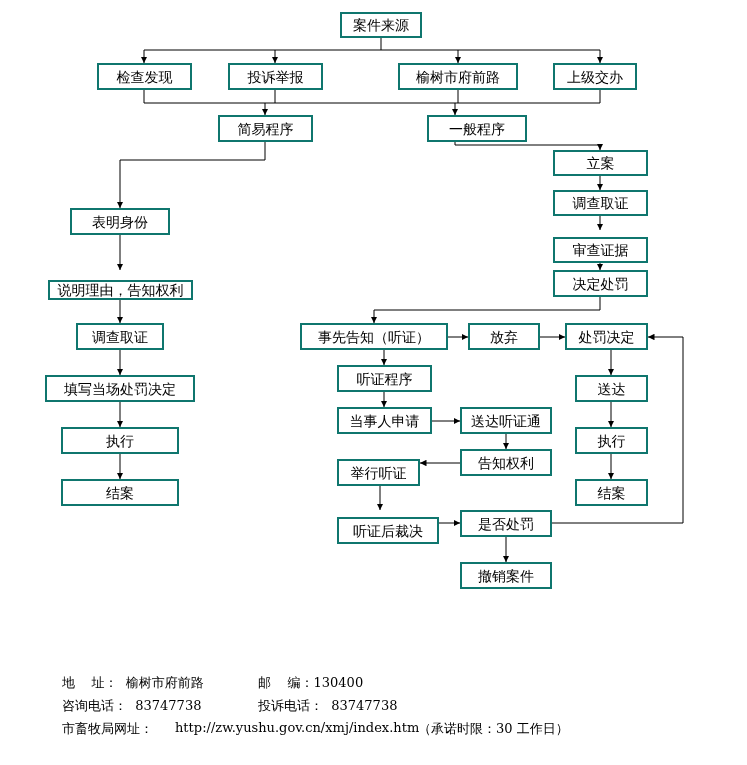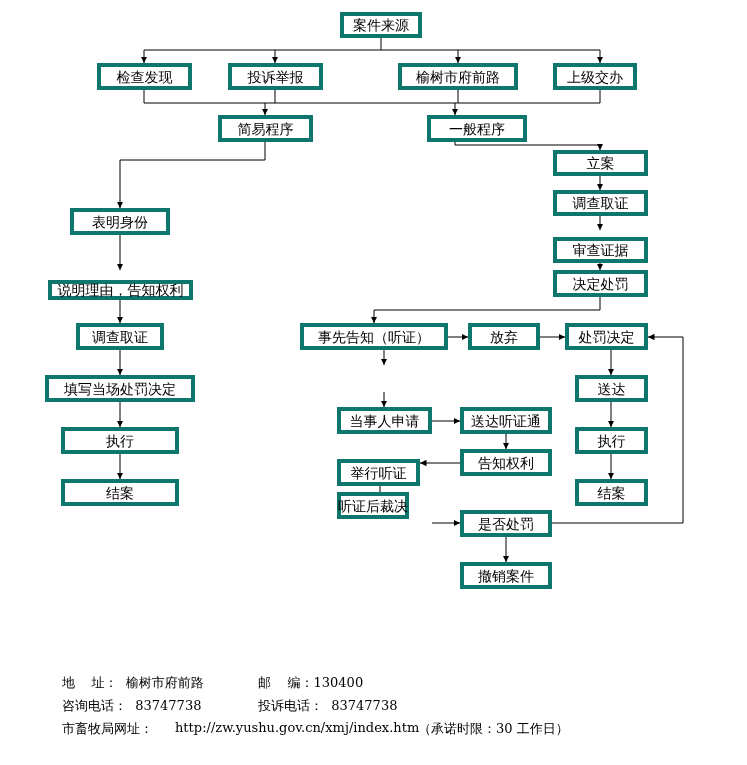--- a/index.html
+++ b/index.html
@@ -1,19 +1,19 @@
 <!DOCTYPE html>
 <html><head>
 <meta charset="utf-8">
 <style>
   html,body{margin:0;padding:0;background:#ffffff;}
   #page{position:relative;width:747px;height:765px;background:#ffffff;overflow:hidden;
         font-family:"DejaVu Serif","Liberation Serif",serif;color:#000;}
   #connectors{position:absolute;left:0;top:0;width:747px;height:765px;}
-  .node{position:absolute;box-sizing:border-box;border:4px solid #0f766e;background:#fff;
+  .node{position:absolute;box-sizing:border-box;border:2px solid #0f766e;background:#fff;
         display:flex;align-items:center;justify-content:center;font-size:14px;
         white-space:nowrap;text-align:center;line-height:1;}
   .footer-text{position:absolute;font-size:13px;white-space:pre;}
   line,polyline{stroke:#000;stroke-width:1;fill:none;}
 </style>
 </head>
 <body>
 
 <div id="page">
 
@@ -84,30 +84,31 @@
   <div class="node" style="left:70px;top:208px;width:100px;height:27px">表明身份</div>
   <div class="node" style="left:553px;top:190px;width:95px;height:26px">调查取证</div>
   <div class="node" style="left:553px;top:237px;width:95px;height:26px">审查证据</div>
   <div class="node" style="left:553px;top:270px;width:95px;height:27px">决定处罚</div>
   <div class="node" style="left:48px;top:280px;width:145px;height:20px">说明理由，告知权利</div>
   <div class="node" style="left:76px;top:323px;width:88px;height:27px">调查取证</div>
   <div class="node" style="left:300px;top:323px;width:148px;height:27px">事先告知（听证）</div>
   <div class="node" style="left:468px;top:323px;width:72px;height:27px">放弃</div>
   <div class="node" style="left:565px;top:323px;width:83px;height:27px">处罚决定</div>
   <div class="node" style="left:45px;top:375px;width:150px;height:27px">填写当场处罚决定</div>
+  <div class="node" style="left:337px;top:365px;width:95px;height:27px">听证程序</div>
   <div class="node" style="left:575px;top:375px;width:73px;height:27px">送达</div>
   <div class="node" style="left:337px;top:407px;width:95px;height:27px">当事人申请</div>
   <div class="node" style="left:460px;top:407px;width:92px;height:27px">送达听证通</div>
   <div class="node" style="left:61px;top:427px;width:118px;height:27px">执行</div>
   <div class="node" style="left:575px;top:427px;width:73px;height:27px">执行</div>
   <div class="node" style="left:337px;top:459px;width:83px;height:27px">举行听证</div>
   <div class="node" style="left:460px;top:449px;width:92px;height:27px">告知权利</div>
   <div class="node" style="left:61px;top:479px;width:118px;height:27px">结案</div>
   <div class="node" style="left:575px;top:479px;width:73px;height:27px">结案</div>
-  <div class="node" style="left:337px;top:492px;width:72px;height:27px">听证后裁决</div>
+  <div class="node" style="left:337px;top:517px;width:102px;height:27px">听证后裁决</div>
   <div class="node" style="left:460px;top:510px;width:92px;height:27px">是否处罚</div>
   <div class="node" style="left:460px;top:562px;width:92px;height:27px">撤销案件</div>
 
   <span class="footer-text" style="left:62px;top:674px">地    址：  榆树市府前路</span>
   <span class="footer-text" style="left:258px;top:674px">邮    编：130400</span>
   <span class="footer-text" style="left:62px;top:697px">咨询电话：  83747738</span>
   <span class="footer-text" style="left:258px;top:697px">投诉电话：  83747738</span>
   <span class="footer-text" style="left:62px;top:720px">市畜牧局网址：</span>
   <span class="footer-text" style="left:175px;top:720px">http://zw.yushu.gov.cn/xmj/index.htm</span>
   <span class="footer-text" style="left:418px;top:720px">（承诺时限：30 工作日）</span>

